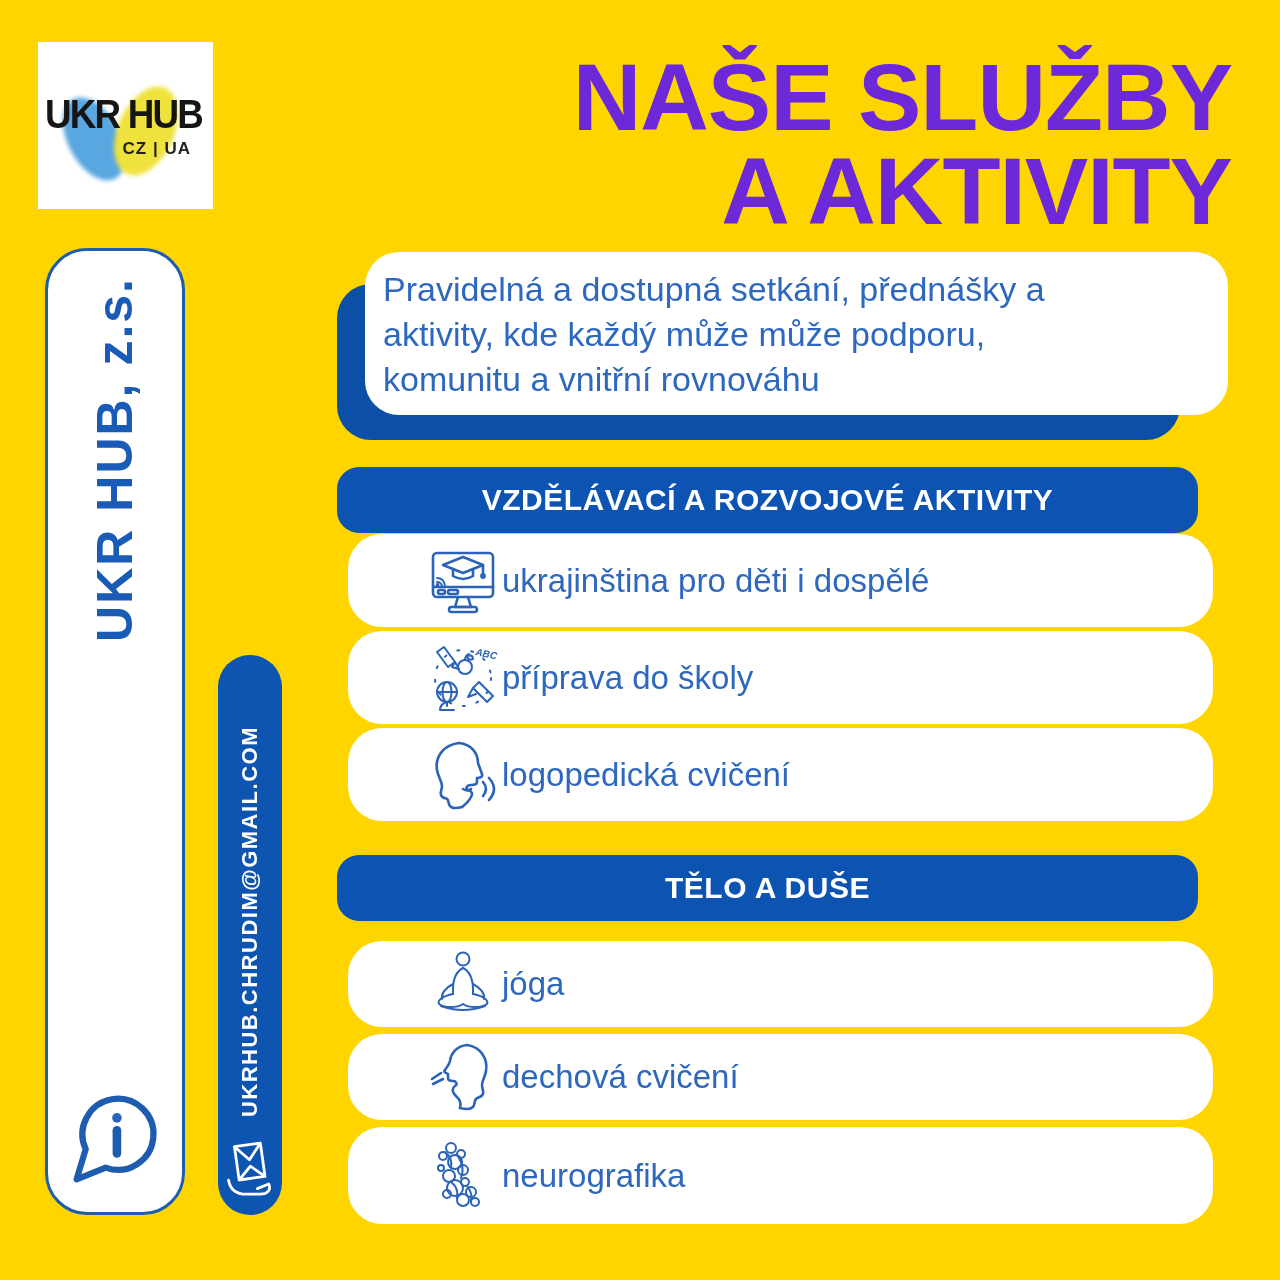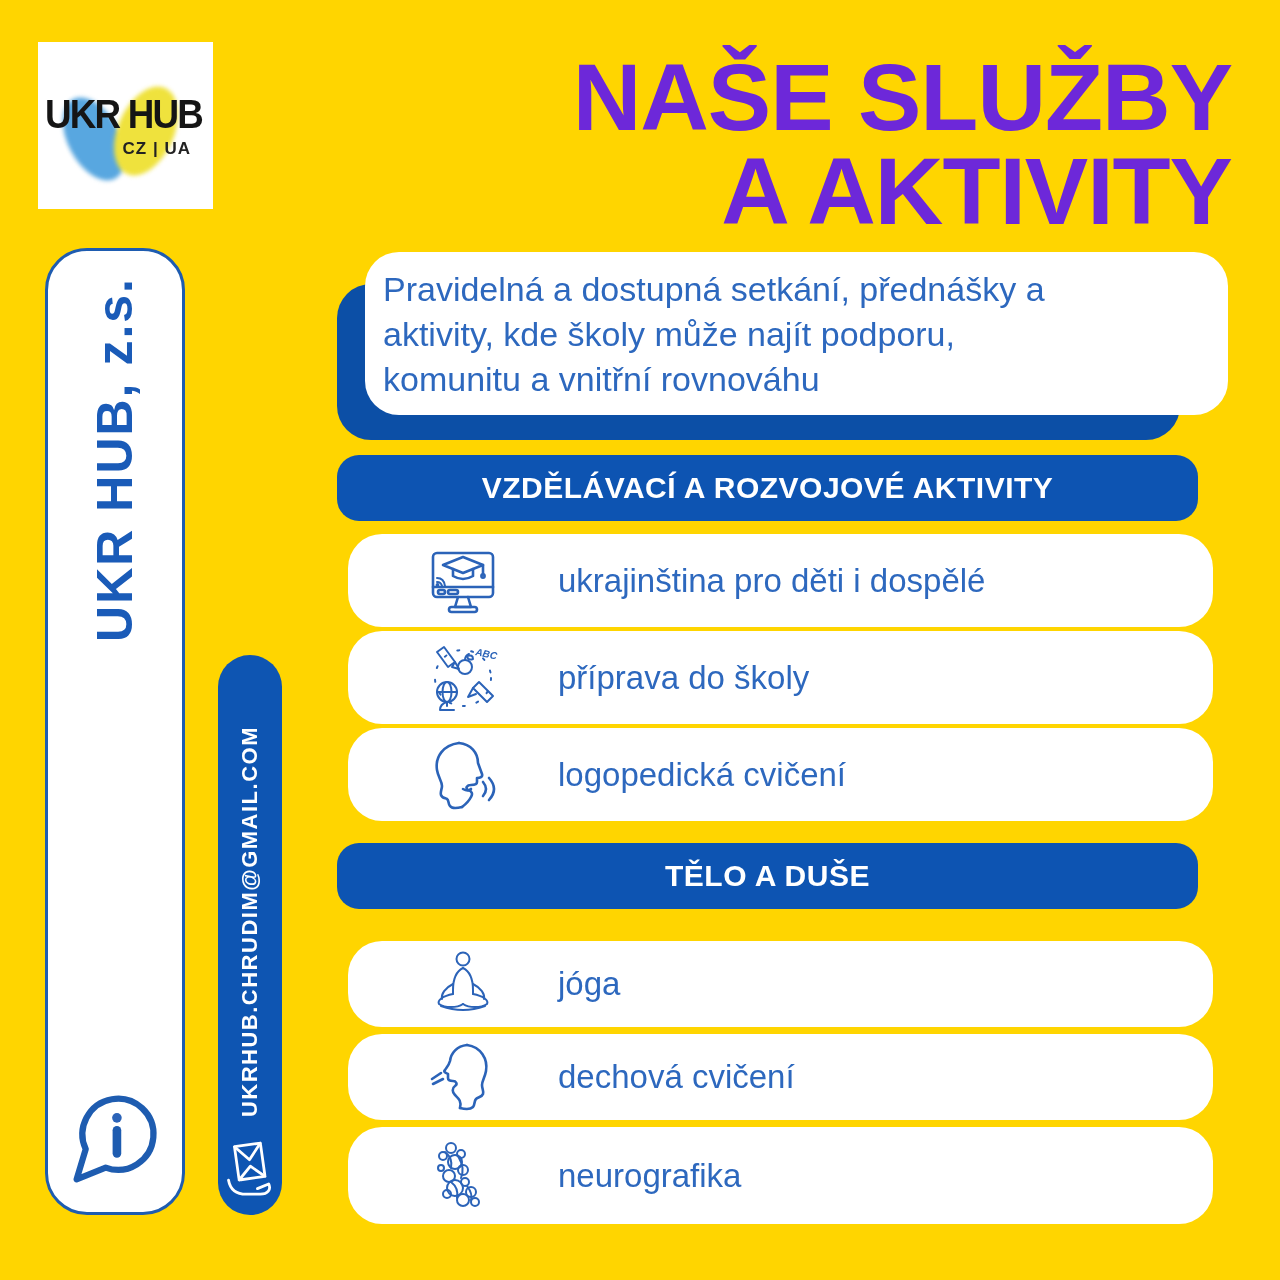--- a/index.html
+++ b/index.html
@@ -21,25 +21,25 @@
   
   .left-panel{position:absolute;left:45px;top:248px;width:140px;height:967px;background:#fff;border:3px solid #1E5CB0;border-radius:42px;box-sizing:border-box;display:flex;flex-direction:column;align-items:center;justify-content:space-between;padding:26px 0 26px;}
   .org-name{writing-mode:vertical-rl;transform:rotate(180deg);font-size:50px;font-weight:800;color:#1A5BB8;letter-spacing:2px;white-space:nowrap;}
   
   .email-bar{position:absolute;left:218px;top:655px;width:64px;height:560px;background:#0E55B2;border-radius:32px;box-sizing:border-box;display:flex;flex-direction:column;align-items:center;justify-content:flex-end;gap:24px;padding-bottom:18px;}
   .email-text{writing-mode:vertical-rl;transform:rotate(180deg);color:#fff;font-weight:700;font-size:22px;letter-spacing:1.5px;white-space:nowrap;}
   
   .intro-shadow{position:absolute;left:337px;top:284px;width:843px;height:156px;background:#0C4FA6;border-radius:34px;}
   .intro-card{position:absolute;left:365px;top:252px;width:863px;height:163px;background:#fff;border-radius:34px;box-sizing:border-box;padding:15px 18px;color:#2D68BE;font-size:34px;line-height:1.33;font-weight:500;}
   
-  .section-pill{position:absolute;left:337px;width:861px;height:66px;background:#0D54B2;border-radius:22px;display:flex;align-items:center;justify-content:center;color:#fff;font-weight:700;font-size:30px;letter-spacing:.5px;}
+  .section-pill{position:absolute;left:337px;width:861px;height:66px;background:#0D54B2;border-radius:22px;display:flex;align-items:center;justify-content:center;color:#fff;font-weight:700;font-size:30px;letter-spacing:.5px;margin-top:12px;}
   .pill-1{top:455px;}
   .pill-2{top:843px;}
   
-  .row{position:absolute;left:348px;width:865px;background:#fff;border-radius:34px;box-sizing:border-box;display:flex;align-items:center;padding-left:76px;gap:56px;}
+  .row{position:absolute;left:348px;width:865px;background:#fff;border-radius:34px;box-sizing:border-box;display:flex;align-items:center;padding-left:76px;}
   .row .label{color:#2D68BE;font-size:33px;font-weight:500;}
   .icon-wrap{width:78px;height:78px;display:flex;align-items:center;justify-content:center;flex:0 0 auto;}
   .ic{stroke:#2B63B8;fill:none;stroke-width:2.6;stroke-linecap:round;stroke-linejoin:round;}
   .ic-thin{stroke:#2B63B8;fill:none;stroke-width:2;stroke-linecap:round;stroke-linejoin:round;}
   .ic-fill{fill:#2B63B8;stroke:none;}
   .ic-white{stroke:#fff;fill:none;stroke-width:3;stroke-linecap:round;stroke-linejoin:round;}
 </style>
 </head>
 <body>
 
@@ -74,21 +74,21 @@
         <path d="M16 4 L30 20 L44 4"></path>
         <path d="M16 40 L30 27 L44 40"></path>
       </g>
       <path class="ic-white" d="M7 42 C9 53 17 57 26 57 L41 57 C49 57 53 52 50 46 L38 51"></path>
     </svg>
   </div>
 
   <div class="intro-shadow"></div>
   <div class="intro-card">
     <div>Pravidelná a dostupná setkání, přednášky a</div>
-    <div>aktivity, kde školy může najít podporu,</div>
+    <div>aktivity, kde každý může může podporu,</div>
     <div>komunitu a vnitřní rovnováhu</div>
   </div>
 
   <div class="section-pill pill-1">VZDĚLÁVACÍ A ROZVOJOVÉ AKTIVITY</div>
 
   <div class="row" style="top:534px;height:93px;">
     <span class="icon-wrap">
       <svg width="76" height="76" viewBox="0 0 76 76">
         <g class="ic">
           <rect x="8" y="10" width="60" height="44" rx="4"></rect>

